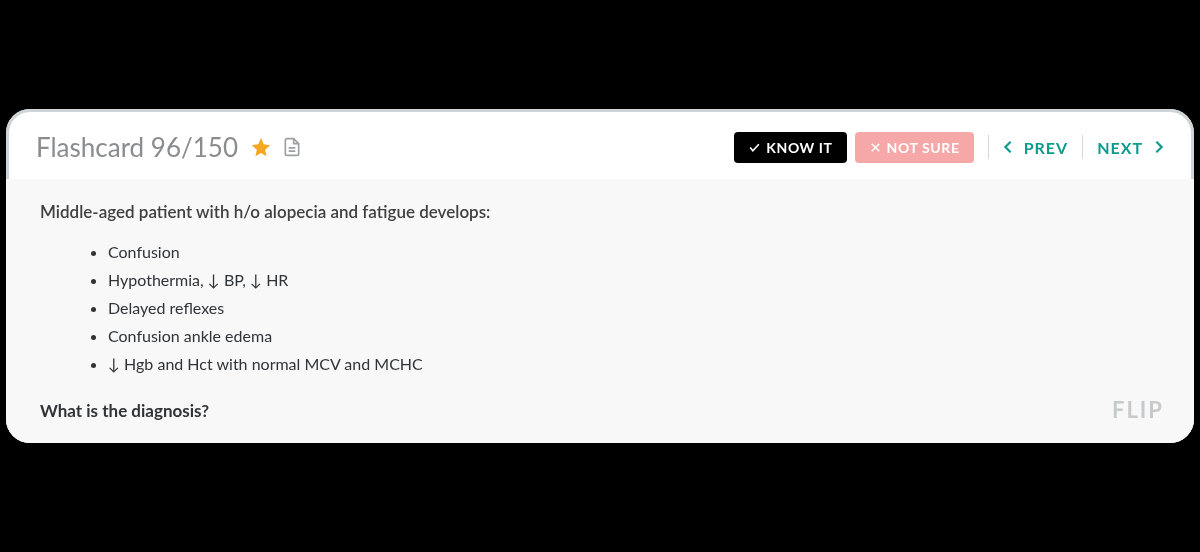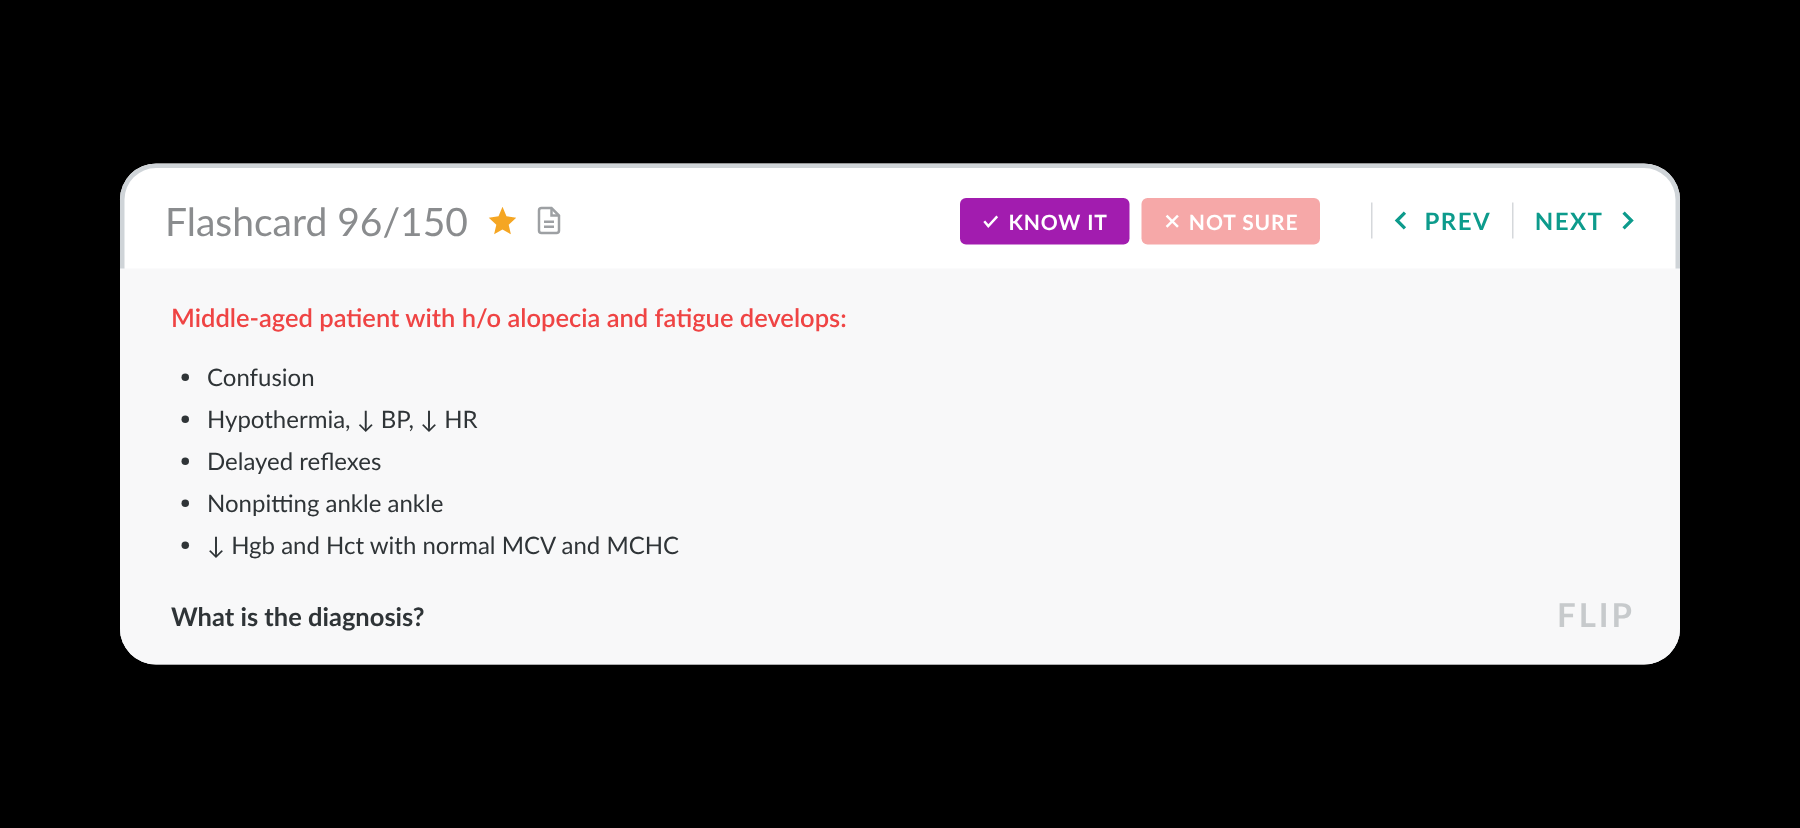--- a/index.html
+++ b/index.html
@@ -10,21 +10,21 @@
     body {
       background: #000;
       width: 1200px;
       height: 552px;
       font-family: 'Lato', 'Segoe UI', -apple-system, sans-serif;
       display: flex;
       align-items: center;
       justify-content: center;
     }
     .card {
-      width: 1040px;
+      width: 1188px;
       background: #fff;
       border-radius: 24px;
       box-shadow: 0 3px 10px rgba(0,0,0,0.35), inset 0 0 0 3px #cfd4d8;
       overflow: hidden;
     }
     .header {
       display: flex;
       align-items: center;
       padding: 22px 30px 16px 30px;
     }
@@ -56,27 +56,27 @@
       gap: 5px;
       font-size: 14px;
       font-weight: 700;
       letter-spacing: 0.6px;
       padding: 7px 14px;
       border-radius: 4px;
       color: #fff;
       cursor: pointer;
     }
     .btn-know {
-      background: #a21caf;
+      background: #000000;
       margin-right: 8px;
       align-items: center;
     }
     .btn-notsure {
       background: #f6a8a8;
-      margin-right: 20px;
+      margin-right: 0;
     }
     .btn svg {
       width: 13px;
       height: 13px;
     }
     .divider-v {
       width: 1px;
       height: 24px;
       background: #d5d8db;
       margin: 0 14px;
@@ -94,27 +94,27 @@
     .navlink svg {
       width: 10px;
       height: 14px;
     }
     .body {
       background: #f8f8f9;
       padding: 22px 34px 22px 34px;
       position: relative;
     }
     .lead {
-      color: #ef4444;
+      color: #404040;
       font-size: 17px;
       font-weight: 600;
       margin-bottom: 16px;
     }
     .bullets {
-      margin-left: 24px;
+      margin-left: 68px;
       margin-bottom: 22px;
     }
     .bullets li {
       color: #2f3437;
       font-size: 16px;
       line-height: 1.75;
     }
     .question {
       color: #2f3437;
       font-size: 17px;
@@ -184,21 +184,21 @@
         </svg>
     </span>
   </div>
 
   <div class="body">
     <div class="lead">Middle-aged patient with h/o alopecia and fatigue develops:</div>
     <ul class="bullets">
       <li>Confusion</li>
       <li>Hypothermia, ↓ BP, ↓ HR</li>
       <li>Delayed reflexes</li>
-      <li>Nonpitting ankle ankle</li>
+      <li>Confusion ankle edema</li>
       <li>↓ Hgb and Hct with normal MCV and MCHC</li>
     </ul>
     <div class="question">
       <span class="q1">What is </span><span class="q2">the diagnosis?</span>
     </div>
     <div class="flip">FLIP</div>
   </div>
 </div>
 
 </body></html>

